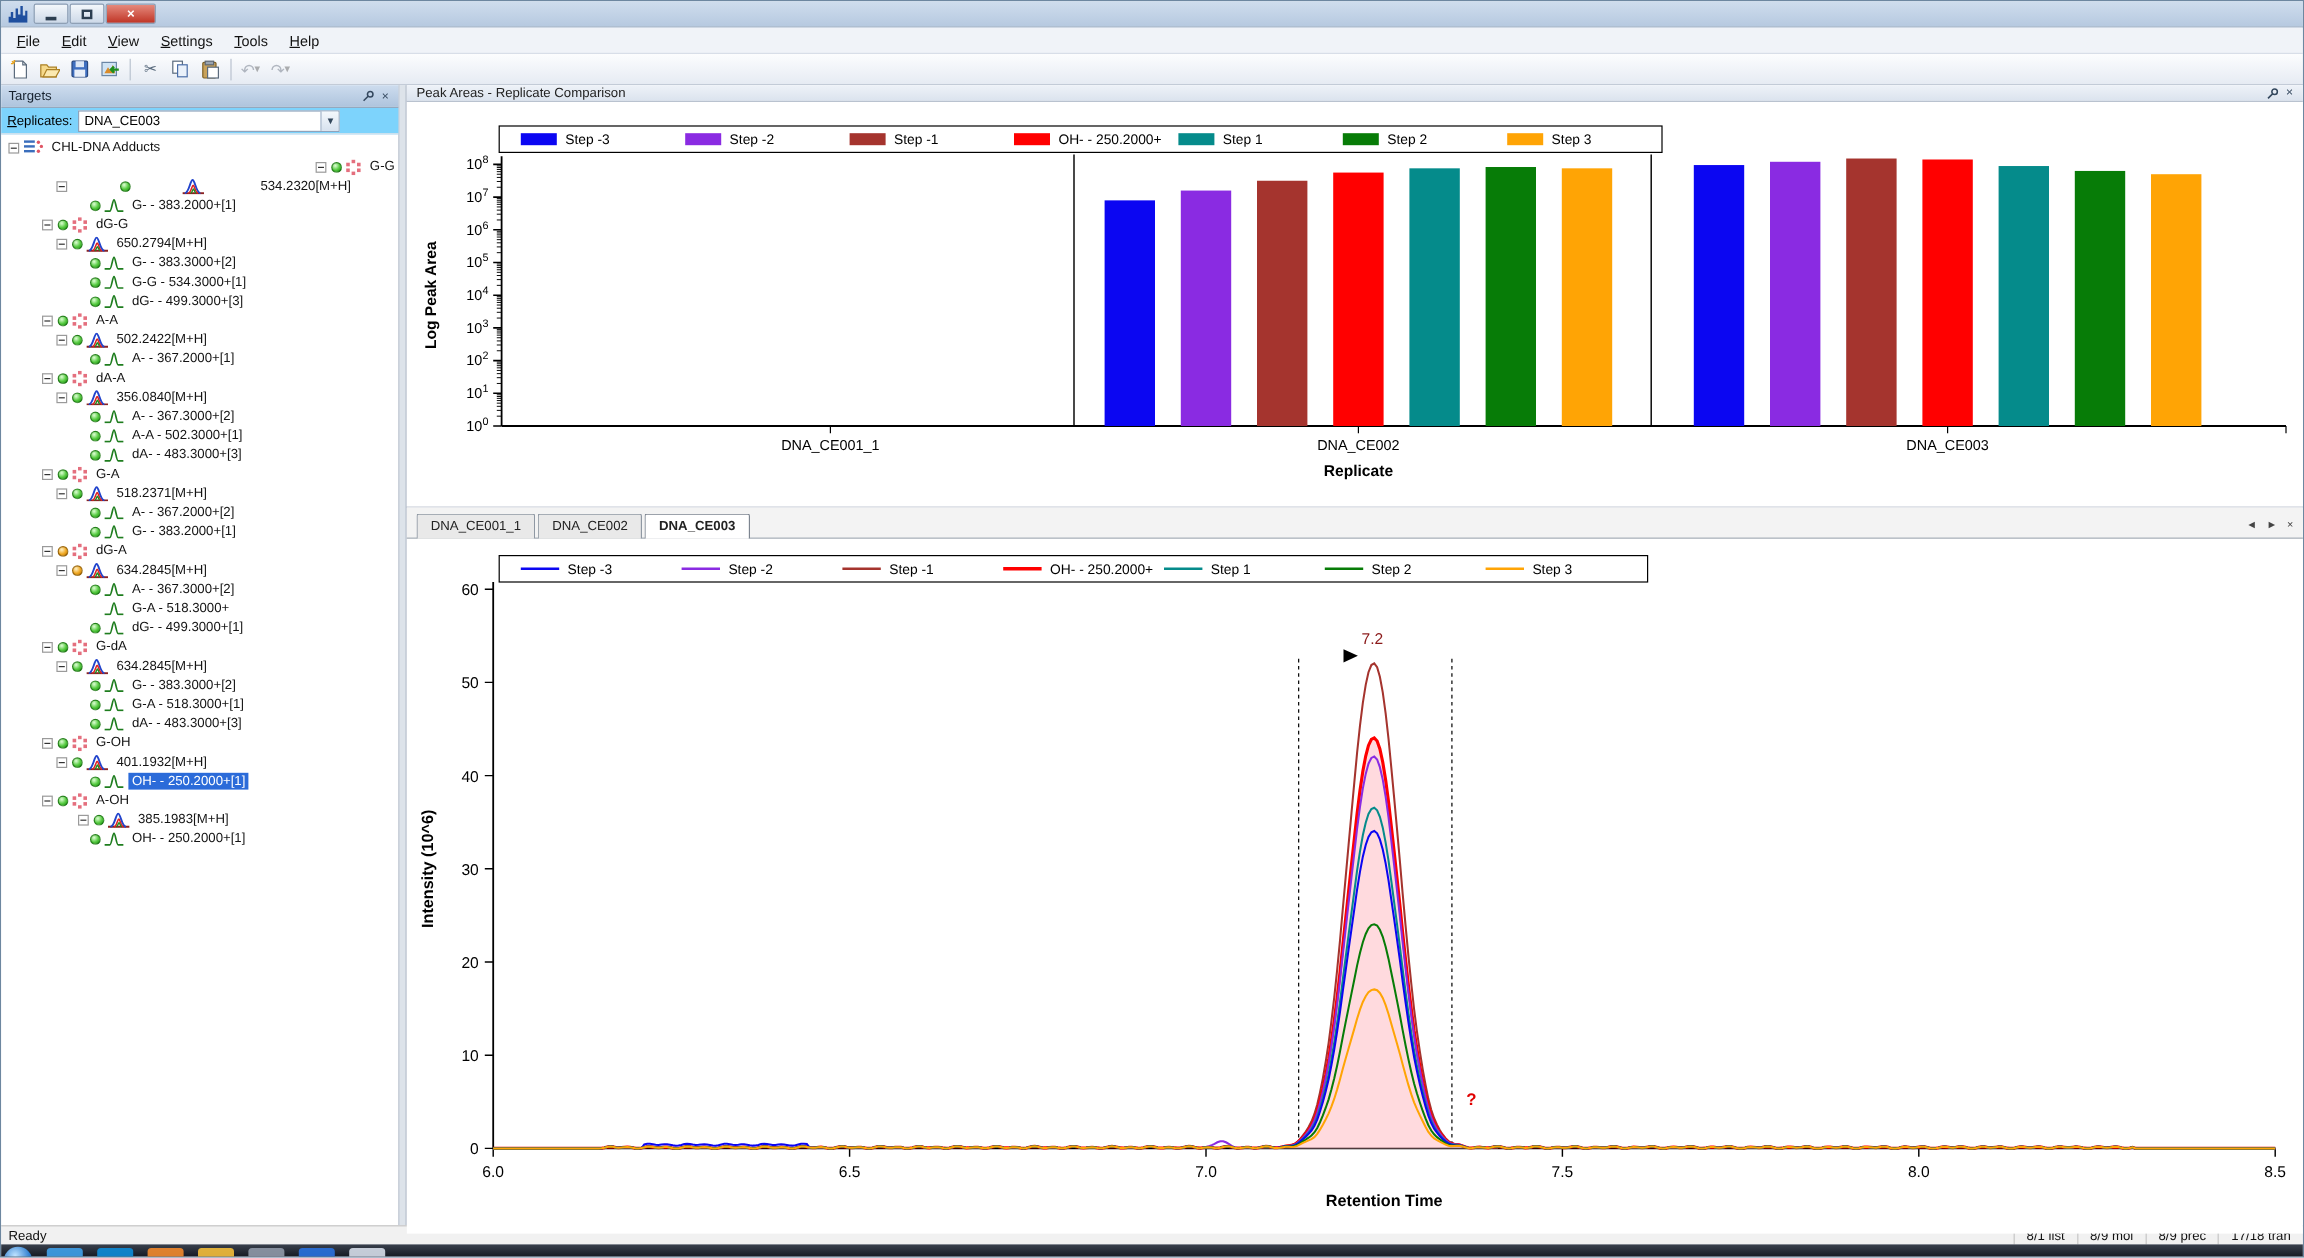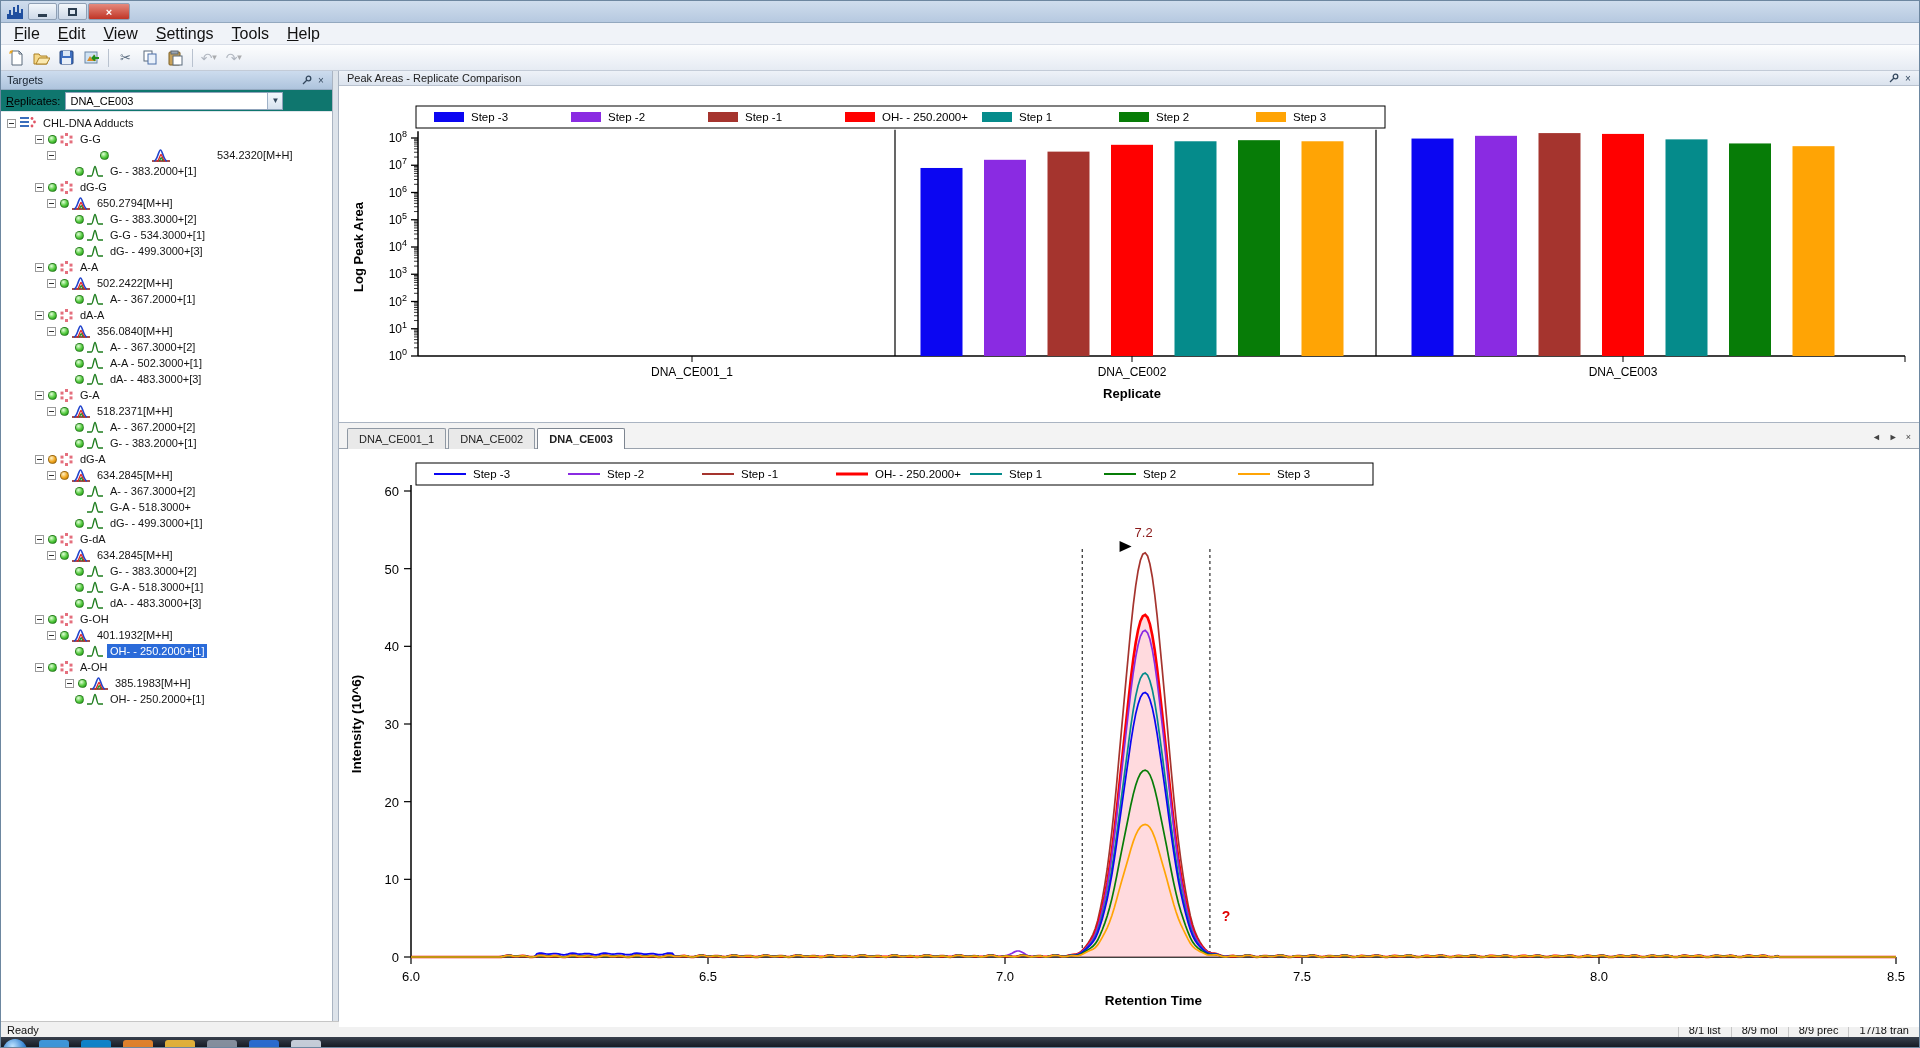--- a/index.html
+++ b/index.html
@@ -12,35 +12,35 @@
   .app-icon { width:16px; height:14px; margin:0 5px 0 2px; }
   .title-text { font-size:12px; color:#1b1b1b; flex:1; }
   .winbtns { display:flex; gap:1px; }
   .winbtn { width:29px; height:17px; border:1px solid #8fa0b5; border-radius:2px; background:linear-gradient(#f3f7fb,#cdd9e8); display:flex; align-items:center; justify-content:center; font-size:11px; color:#2c3e50; }
   .winbtn.close { width:42px; background:linear-gradient(#e58a7d,#c03526); color:#fff; font-weight:bold; }
   .minbar { width:9px; height:3px; background:#2c3e50; margin-top:7px; }
   .maxbox { width:9px; height:8px; border:2px solid #2c3e50; }
 
   
   .menubar { height:22px; background:#f0f3f8; display:flex; align-items:center; padding-left:4px; border-bottom:1px solid #d8dee8; }
-  .menu-item { font-size:16px; color:#111; padding:3px 9px; }
+  .menu-item { font-size:12px; color:#111; padding:3px 9px; }
   .menu-item u { text-decoration:underline; }
   .toolbar { height:26px; background:linear-gradient(#fcfdfe,#e6ebf3); border-bottom:1px solid #c3cbd7; display:flex; align-items:center; padding-left:4px; gap:2px; }
   .tbtn { width:23px; height:22px; display:flex; align-items:center; justify-content:center; font-size:14px; }
   .tsep { width:1px; height:18px; background:#b9c2cf; margin:0 3px; }
   .tbtn.disabled { opacity:.45; filter:grayscale(.8); }
   .ddarrow { font-size:8px; color:#555; margin-left:-2px; }
 
   
   .main { flex:1; display:flex; min-height:0; }
   .targets { width:332px; background:#fff; border-right:1px solid #aab4c2; display:flex; flex-direction:column; }
   .panel-head { height:19px; background:linear-gradient(#cddcee,#aec4dd); border-bottom:1px solid #93a8bf; display:flex; align-items:center; font-size:11px; color:#16212e; padding:0 4px 0 6px; }
   .panel-head .spacer { flex:1; }
   .phicon { width:14px; height:13px; display:flex; align-items:center; justify-content:center; font-size:10px; color:#34485e; }
-  .repl-row { height:22px; display:flex; align-items:center; background:#0f766e; border-bottom:1px solid #e0e4ea; padding-left:5px; font-size:11px; }
+  .repl-row { height:22px; display:flex; align-items:center; background:#7dd3fc; border-bottom:1px solid #e0e4ea; padding-left:5px; font-size:11px; }
   .repl-label { margin-right:5px; }
   .repl-combo { width:218px; height:18px; background:#fff; border:1px solid #8fa3bb; display:flex; align-items:center; font-size:11px; padding-left:4px; }
   .repl-combo .val { flex:1; }
   .combo-btn { width:15px; height:16px; background:linear-gradient(#f4f8fc,#d7e2ef); border-left:1px solid #9fb2c8; display:flex; align-items:center; justify-content:center; font-size:8px; color:#33475c; }
   .tree { flex:1; overflow:hidden; padding:3px 0 0 0; position:relative; }
   .trow { height:16px; display:flex; align-items:center; font-size:11px; color:#141414; white-space:nowrap; }
   .exp { width:9px; height:9px; border:1px solid #9a9a9a; background:#fff; position:relative; margin-right:4px; flex:none; }
   .exp::before { content:""; position:absolute; left:1px; right:1px; top:3px; height:1px; background:#333; }
   .dot { width:9px; height:9px; border-radius:50%; margin-right:3px; flex:none; border:1px solid rgba(0,60,0,.45); }
   .dot.green { background:radial-gradient(circle at 35% 30%, #e2ffd9, #52c93c 55%, #1d8a17); }
@@ -186,21 +186,21 @@
                 <rect x="0" y="1" width="9" height="2" fill="#3a6ebc"></rect>
                 <rect x="0" y="5" width="9" height="2" fill="#3a6ebc"></rect>
                 <rect x="0" y="9" width="9" height="2" fill="#3a6ebc"></rect>
                 <circle cx="12" cy="2.5" r="1.4" fill="#e05565"></circle>
                 <circle cx="14.5" cy="6" r="1.4" fill="#e05565"></circle>
                 <circle cx="12" cy="10" r="1.4" fill="#e05565"></circle>
               </svg>
             </span>
             <span class="tlabel">CHL-DNA Adducts</span>
           </div>
-          <div class="trow" style="padding-left: 34px;">
+          <div class="trow" style="padding-left: 34px; justify-content: flex-end;">
             <span class="exp"></span>
             <span class="dot green"></span>
             <span class="ticon">
               <svg width="13" height="13" viewBox="0 0 13 13">
                 <g fill="#e26070" opacity="0.9">
                   <rect x="5" y="0" width="3" height="3"></rect>
                   <rect x="9.5" y="2.6" width="3" height="3"></rect>
                   <rect x="9.5" y="7.4" width="3" height="3"></rect>
                   <rect x="5" y="10" width="3" height="3"></rect>
                   <rect x="0.5" y="7.4" width="3" height="3"></rect>

